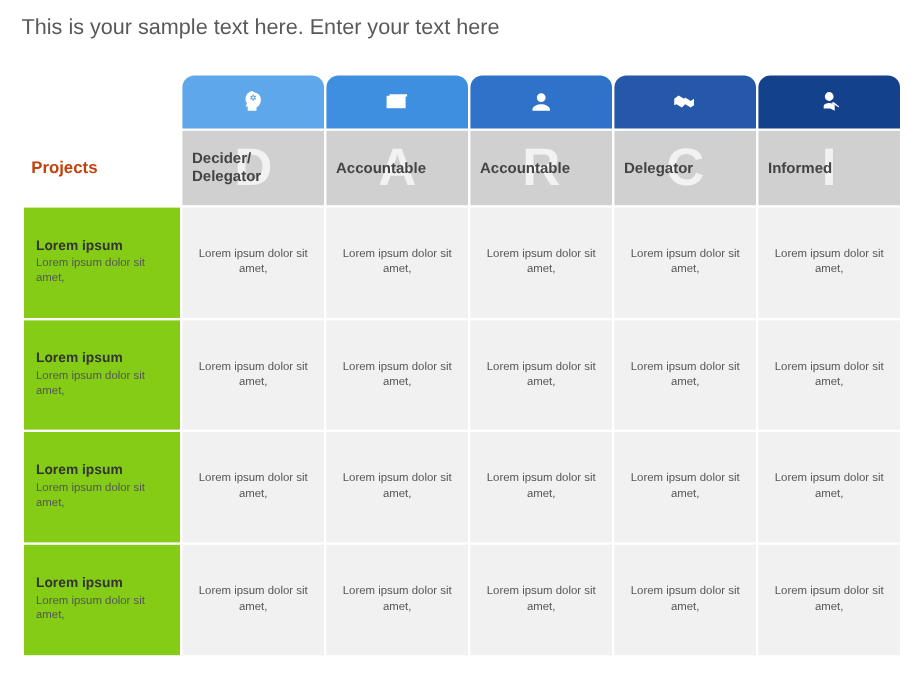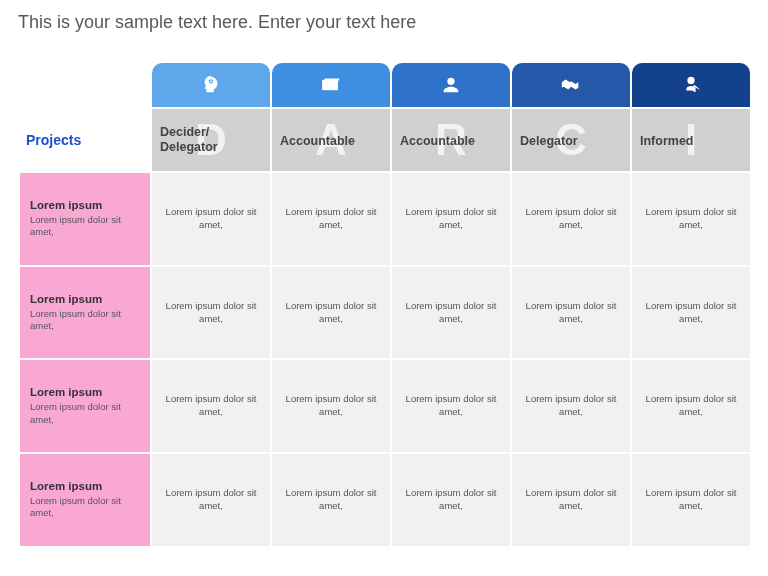--- a/index.html
+++ b/index.html
@@ -13,25 +13,25 @@
   .icon-cell { height: 44px; text-align: center; vertical-align: middle; border-top-left-radius: 10px; border-top-right-radius: 10px; }
   .ic1 { background: #5ea7ea; }
   .ic2 { background: #3f8fe0; }
   .ic3 { background: #2e72c9; }
   .ic4 { background: #2558a8; }
   .ic5 { background: #14418c; }
   .icon-cell svg { width: 22px; height: 22px; fill: #fff; display: inline-block; vertical-align: middle; }
   
   .hdr-cell { background: #d0d0d0; height: 62px; vertical-align: middle; position: relative; text-align: left; padding: 0 8px; }
   .hdr-proj { background: #fff; text-align: left; padding-left: 6px; }
-  .hdr-proj span { font-size: 14px; font-weight: 700; color: #1d4ed8; }
+  .hdr-proj span { font-size: 14px; font-weight: 700; color: #c2410c; }
   .hdr-cell .wm { position: absolute; inset: 0; display: flex; align-items: center; justify-content: center; font-size: 44px; font-weight: 700; color: #f2f2f2; pointer-events: none; }
   .hdr-cell .lbl { position: relative; font-size: 12.5px; font-weight: 700; color: #444; line-height: 1.2; display: inline-block; }
   
-  .proj-cell { background: #f9a8d4; padding: 26px 10px; vertical-align: middle; }
+  .proj-cell { background: #84cc16; padding: 26px 10px; vertical-align: middle; }
   .proj-cell .pt { font-size: 11.5px; font-weight: 700; color: #333; margin-bottom: 3px; }
   .proj-cell .ps { font-size: 9.5px; color: #555; line-height: 1.3; }
   .val-cell { background: #f1f1f1; padding: 10px 8px; text-align: center; vertical-align: middle; font-size: 9.5px; color: #555; line-height: 1.35; }
   tr.row .val-cell, tr.row .proj-cell { height: 78px; }
 </style>
 </head>
 <body>
 
 <div class="page">
   <div class="title">This is your sample text here. Enter your text here</div>

